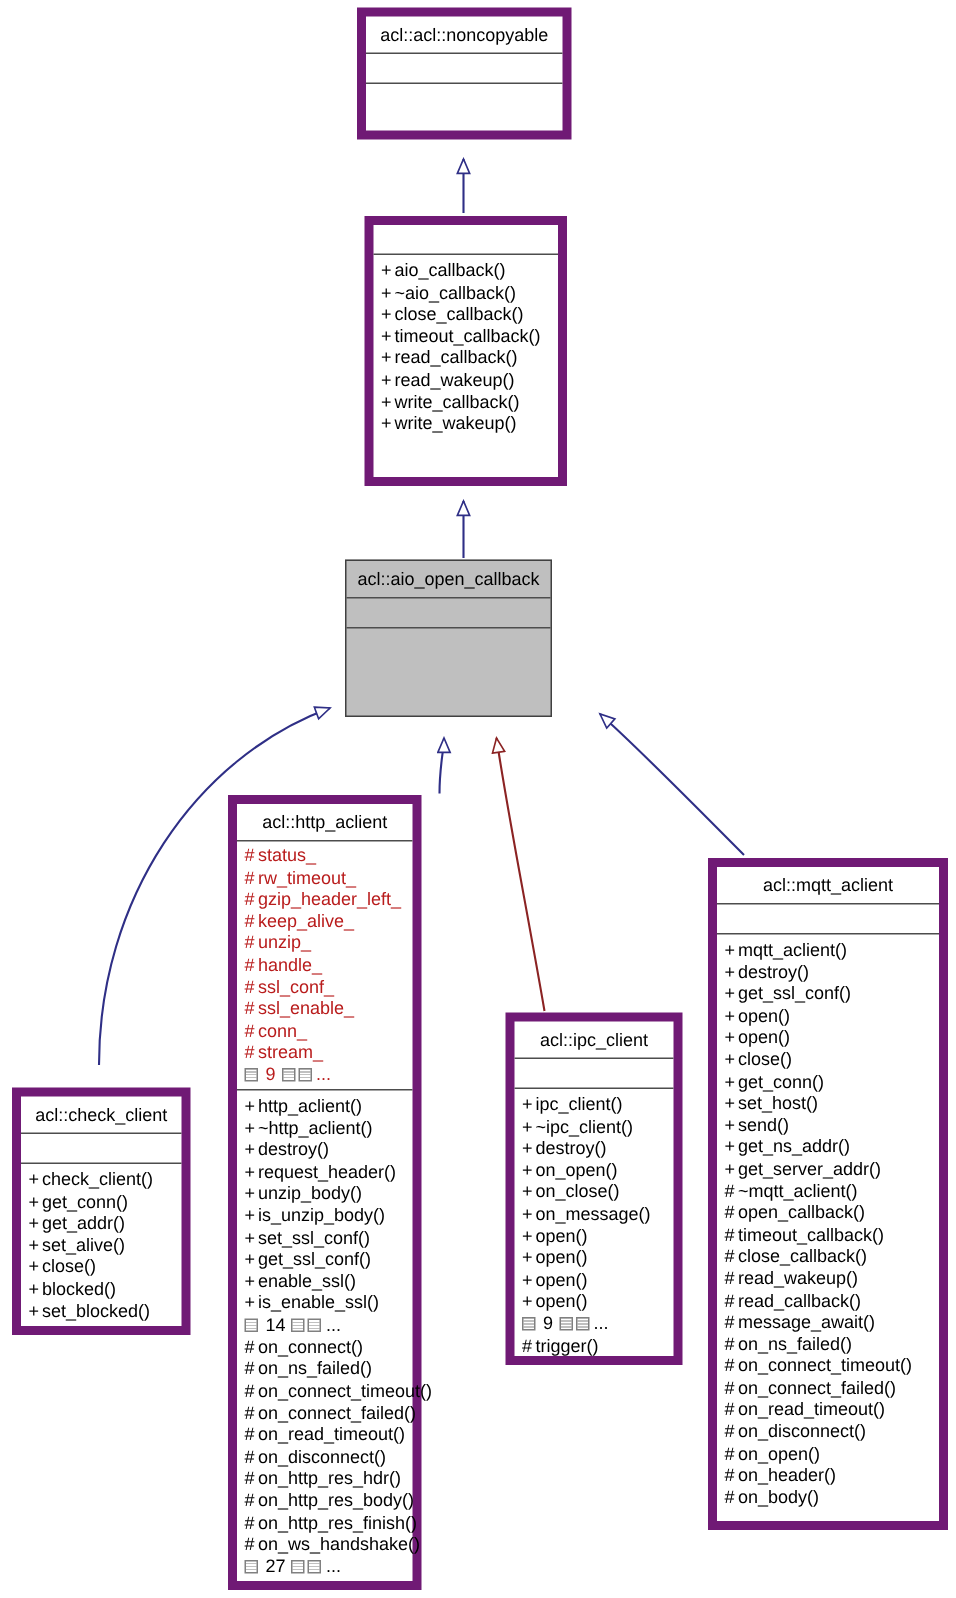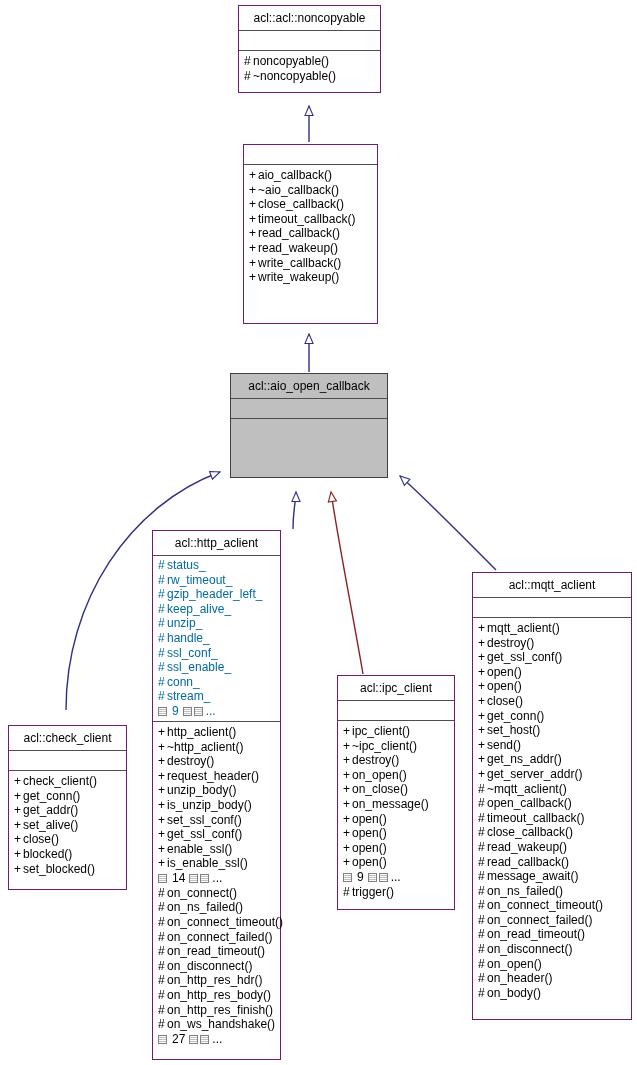--- a/index.html
+++ b/index.html
@@ -25,21 +25,21 @@
     top: 0;
     width: 637px;
     height: 1065px;
     pointer-events: none;
   }
 
   
   .uml-box {
     position: absolute;
     box-sizing: border-box;
-    border: 1px solid #701a75;
+    border: 6px solid #701a75;
     background: #ffffff;
     z-index: 5;
   }
   .uml-box.highlight {
     background: #bfbfbf;
     border: 1px solid #404040;
   }
   .uml-title {
     box-sizing: border-box;
     text-align: center;
@@ -49,21 +49,21 @@
     padding: 5px 4px 5px 4px;
     border-bottom: 1px solid #4d4d4d;
     white-space: nowrap;
   }
   .uml-attrs {
     box-sizing: border-box;
     border-bottom: 1px solid #4d4d4d;
     padding: 2px 0 2px 5px;
     font-size: 12px;
     line-height: 14.6px;
-    color: #0369a1;
+    color: #b91c1c;
   }
   .uml-attrs.empty {
     height: 20px;
     padding: 0;
   }
   .uml-ops {
     box-sizing: border-box;
     padding: 3px 0 3px 5px;
     font-size: 12px;
     line-height: 14.6px;
@@ -144,41 +144,37 @@
     </g>
 
     <g>
       <path d="M 496,570 C 466,540 425,498 400,476" fill="none" stroke="#2f2f86" stroke-width="1.4" marker-end="url(#m-blue)"></path>
     </g>
   </svg>
 
   <div class="uml-box" style="left:238px; top:5px; width:143px; height:88px;">
     <div class="uml-title">acl::acl::noncopyable</div>
     <div class="uml-attrs empty"></div>
-    <div class="uml-ops">
-      <div class="member"><span class="vis">#</span><span>noncopyable()</span></div>
-      <div class="member"><span class="vis">#</span><span>~noncopyable()</span></div>
-    </div>
   </div>
 
   <div class="uml-box" style="left:243px; top:144px; width:135px; height:180px;">
     <div class="uml-attrs empty"></div>
     <div class="uml-ops">
       <div class="member"><span class="vis">+</span><span>aio_callback()</span></div>
       <div class="member"><span class="vis">+</span><span>~aio_callback()</span></div>
       <div class="member"><span class="vis">+</span><span>close_callback()</span></div>
       <div class="member"><span class="vis">+</span><span>timeout_callback()</span></div>
       <div class="member"><span class="vis">+</span><span>read_callback()</span></div>
       <div class="member"><span class="vis">+</span><span>read_wakeup()</span></div>
       <div class="member"><span class="vis">+</span><span>write_callback()</span></div>
       <div class="member"><span class="vis">+</span><span>write_wakeup()</span></div>
     </div>
   </div>
 
-  <div class="uml-box highlight" style="left:230px; top:373px; width:158px; height:105px;">
+  <div class="uml-box highlight" style="left:230px; top:373px; width:138px; height:105px;">
     <div class="uml-title">acl::aio_open_callback</div>
     <div class="uml-attrs empty"></div>
   </div>
 
   <div class="uml-box" style="left:8px; top:725px; width:119px; height:165px;">
     <div class="uml-title">acl::check_client</div>
     <div class="uml-attrs empty"></div>
     <div class="uml-ops">
       <div class="member"><span class="vis">+</span><span>check_client()</span></div>
       <div class="member"><span class="vis">+</span><span>get_conn()</span></div>

